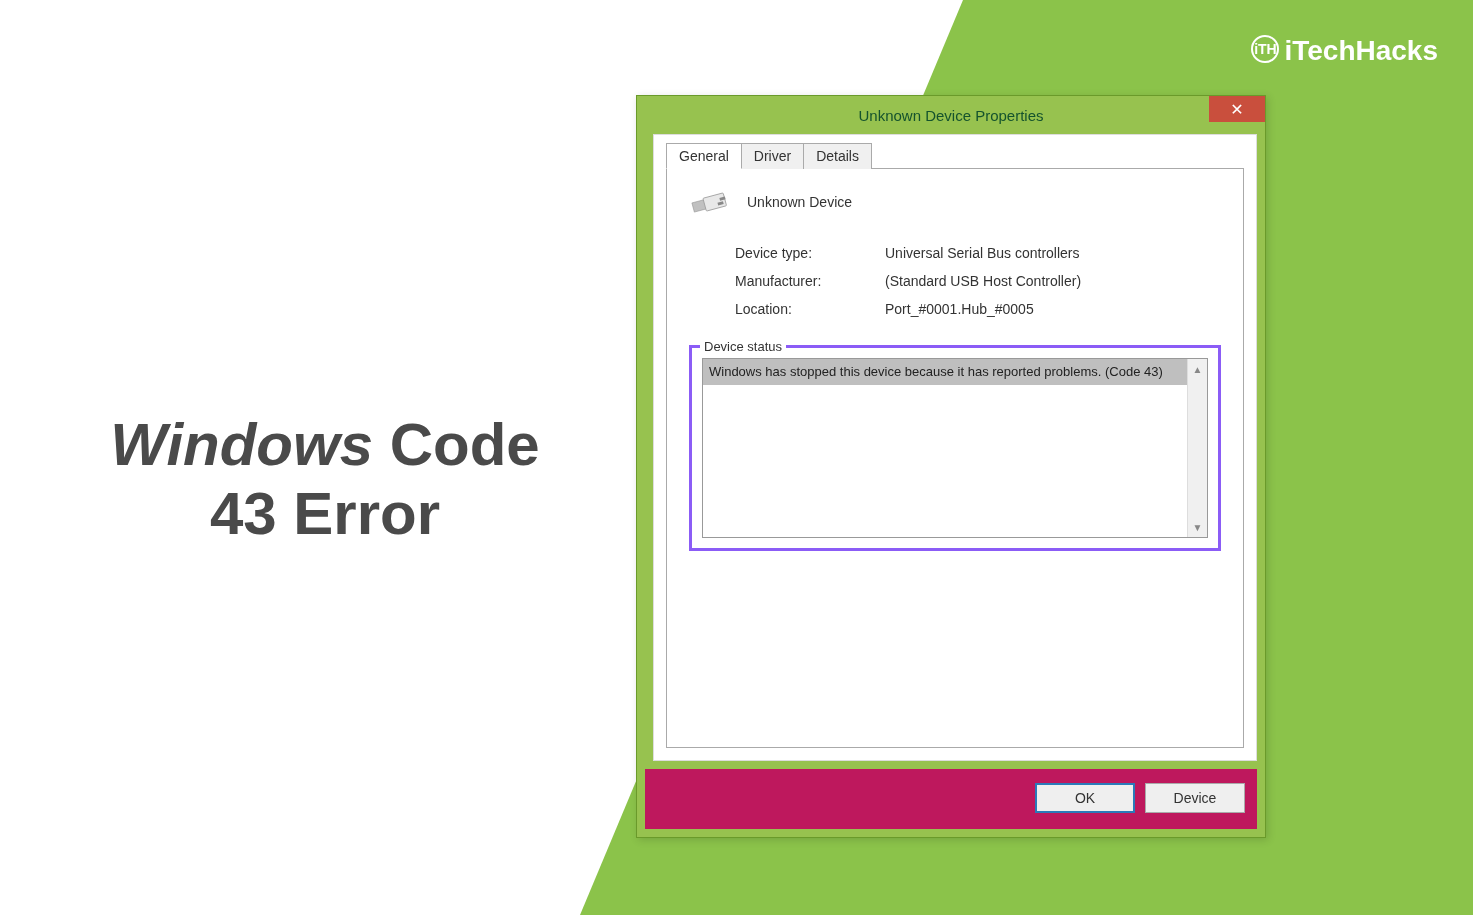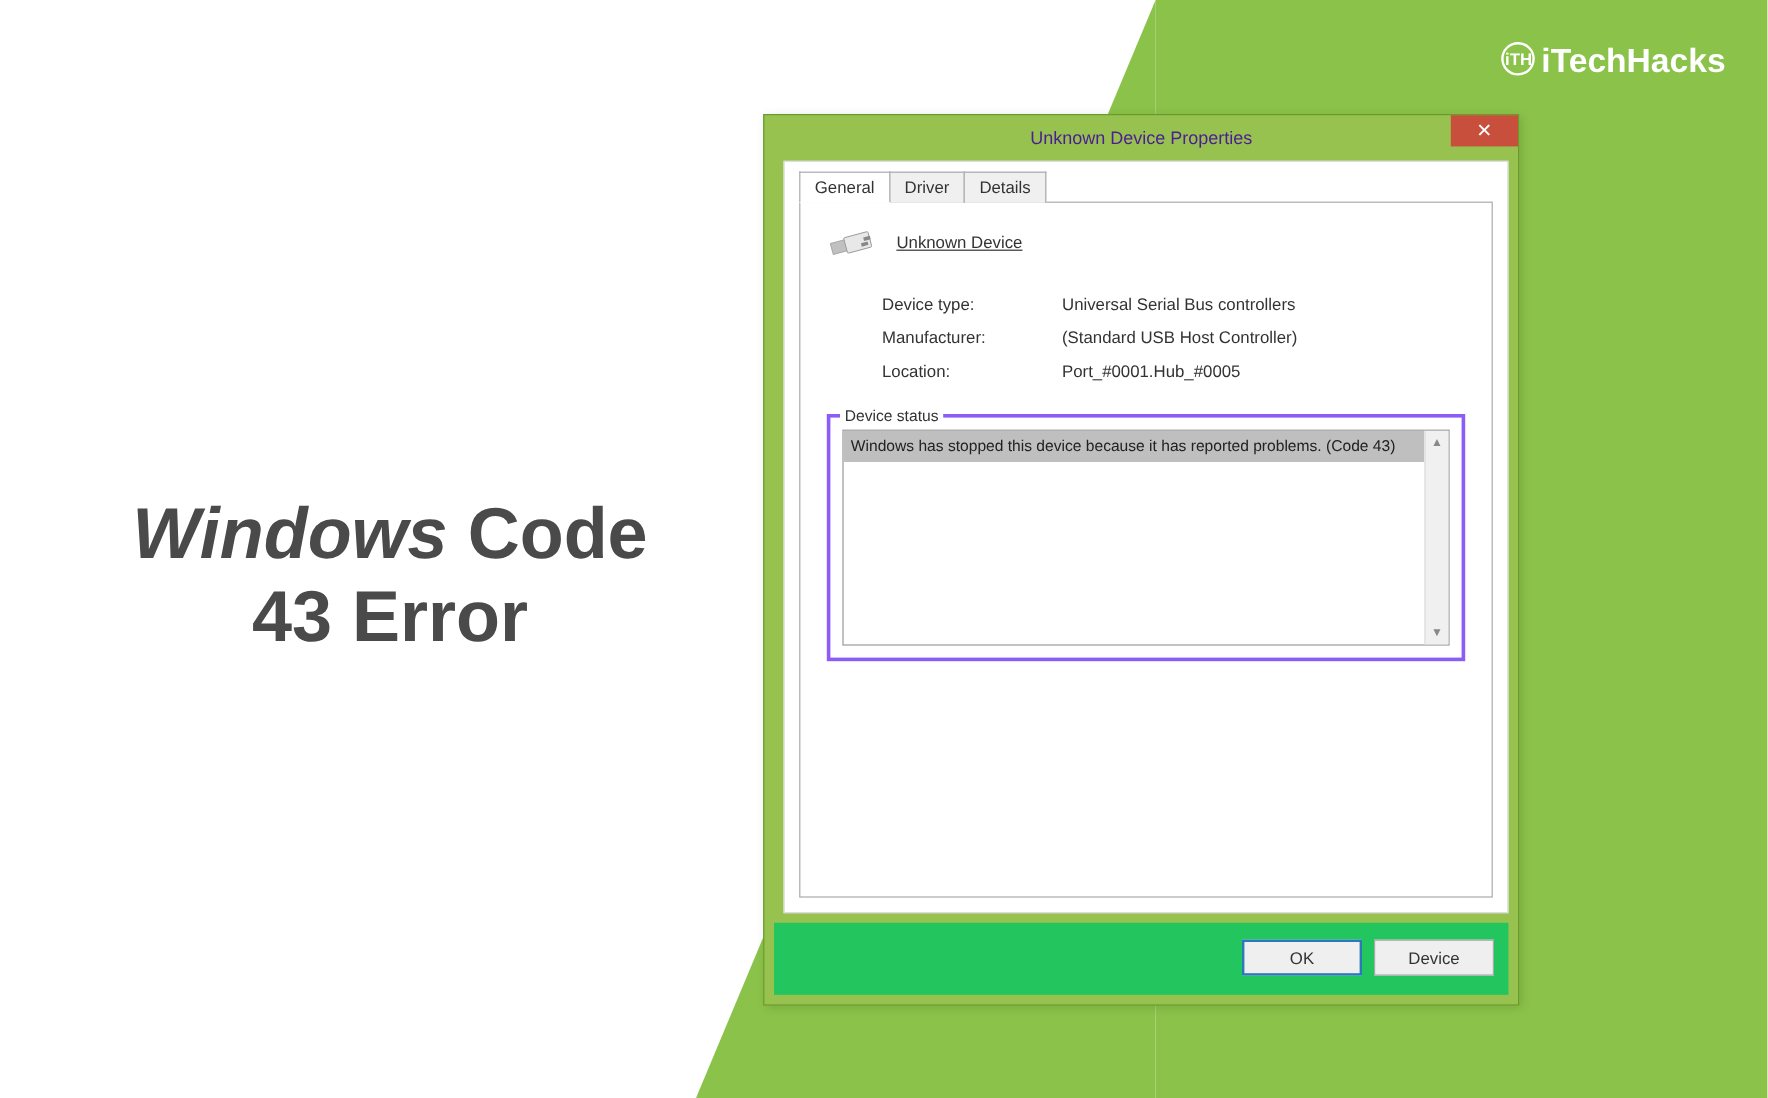--- a/index.html
+++ b/index.html
@@ -75,21 +75,21 @@
     .titlebar {
       height: 38px;
       display: flex;
       align-items: center;
       position: relative;
     }
     .titlebar-text {
       flex: 1;
       text-align: center;
       font-size: 15px;
-      color: #4c1d95;
+      color: #14532d;
     }
     .close-btn {
       position: absolute;
       top: 0;
       right: 0;
       width: 56px;
       height: 26px;
       background: #c94f3d;
       color: #fff;
       display: flex;
@@ -140,21 +140,20 @@
       margin-bottom: 28px;
       padding-left: 8px;
     }
     .usb-icon {
       width: 38px;
       height: 30px;
     }
     .device-name {
       font-size: 14px;
       color: #333;
-      text-decoration: underline;
     }
     .info-table {
       padding-left: 52px;
       font-size: 14px;
       color: #333;
     }
     .info-row {
       display: flex;
       margin-bottom: 12px;
     }
@@ -208,21 +207,21 @@
       justify-content: center;
       font-size: 10px;
       color: #888;
     }
     .scroll-track { flex: 1; }
     .dialog-buttons {
       display: flex;
       justify-content: flex-end;
       gap: 10px;
       padding: 14px 12px 16px 12px;
-      background: #22c55e;
+      background: #be185d;
       margin: 0 8px 8px 8px;
     }
     .win-btn {
       min-width: 100px;
       height: 30px;
       background: #efefef;
       border: 1px solid #aaa;
       font-size: 14px;
       color: #333;
       cursor: pointer;

